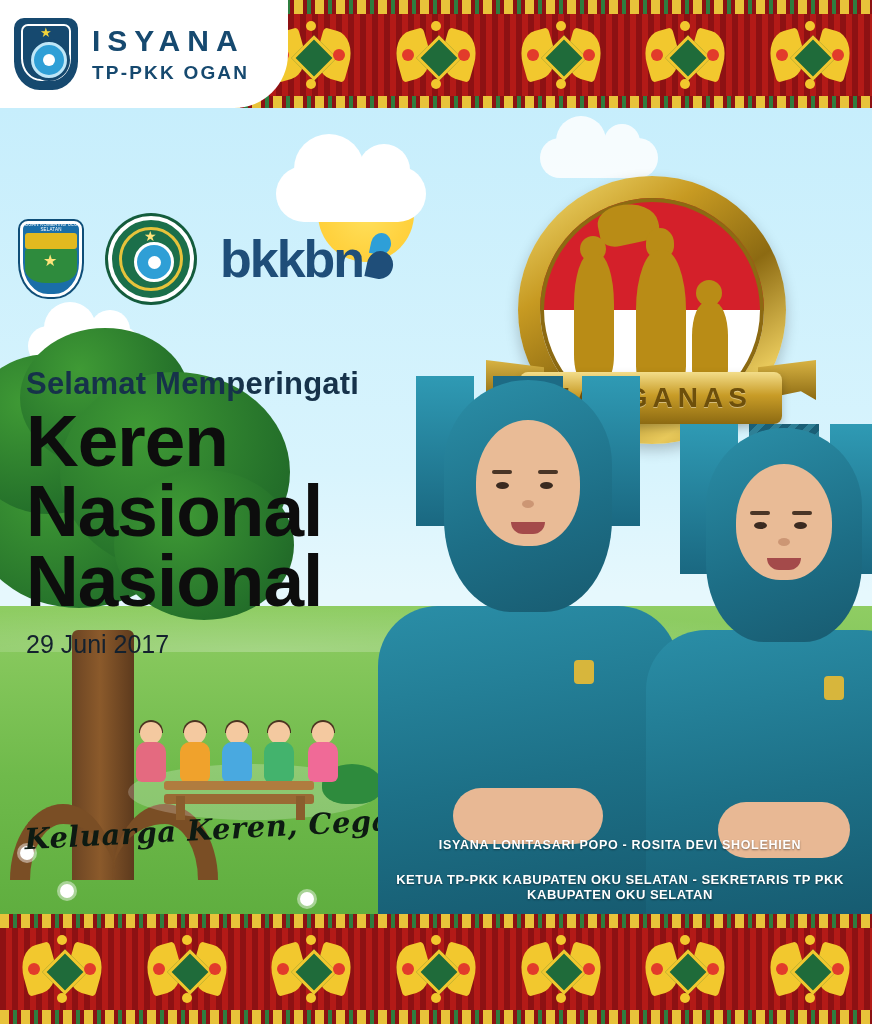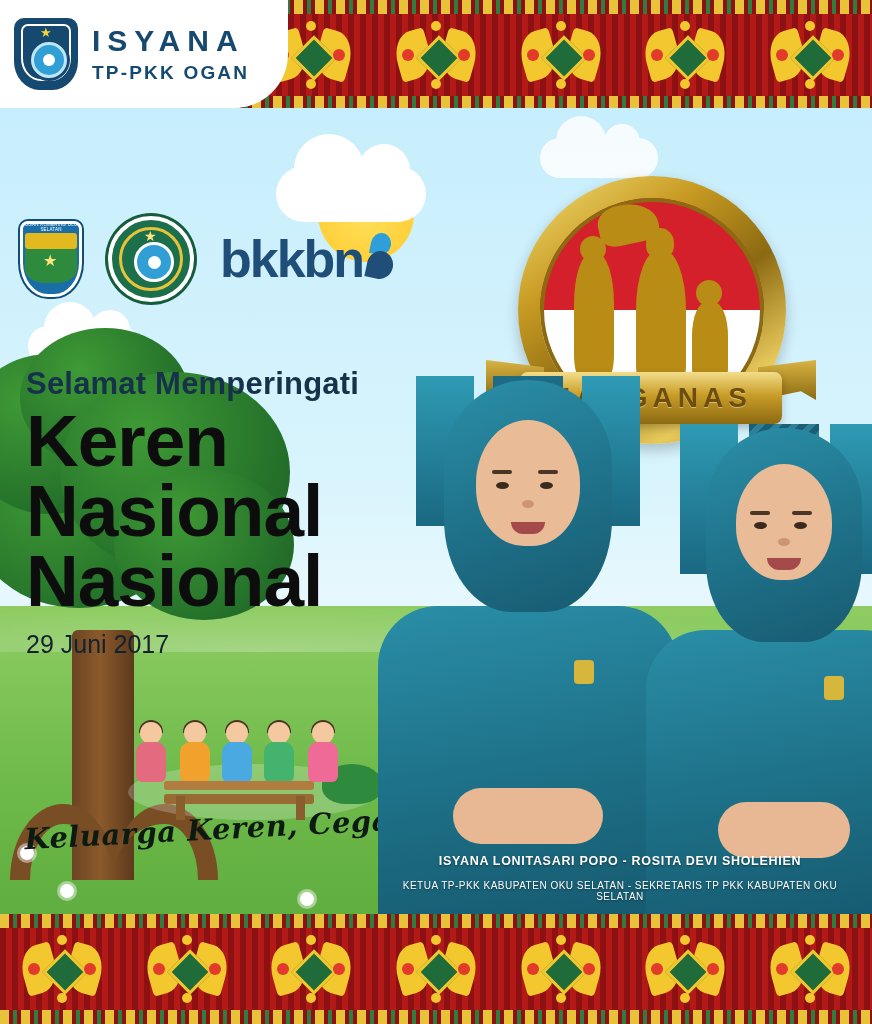--- a/index.html
+++ b/index.html
@@ -767,24 +767,24 @@
     color: #ffffff;
     text-shadow: 0 1px 2px rgba(0,0,0,.45);
     z-index: 6;
   }
   .credits .names {
     font-size: 12.5px;
     letter-spacing: .7px;
     font-weight: bold;
   }
   .credits .roles {
-    font-size: 10px;
+    font-size: 13px;
     letter-spacing: .5px;
-    margin-top: 12px;
-    font-weight: normal;
+    margin-top: 20px;
+    font-weight: bold;
   }
 </style>
 </head>
 <body>
 
 <div class="poster">
 
   <div class="songket top">
     <div class="songket-motifs">
       <div class="motif">

